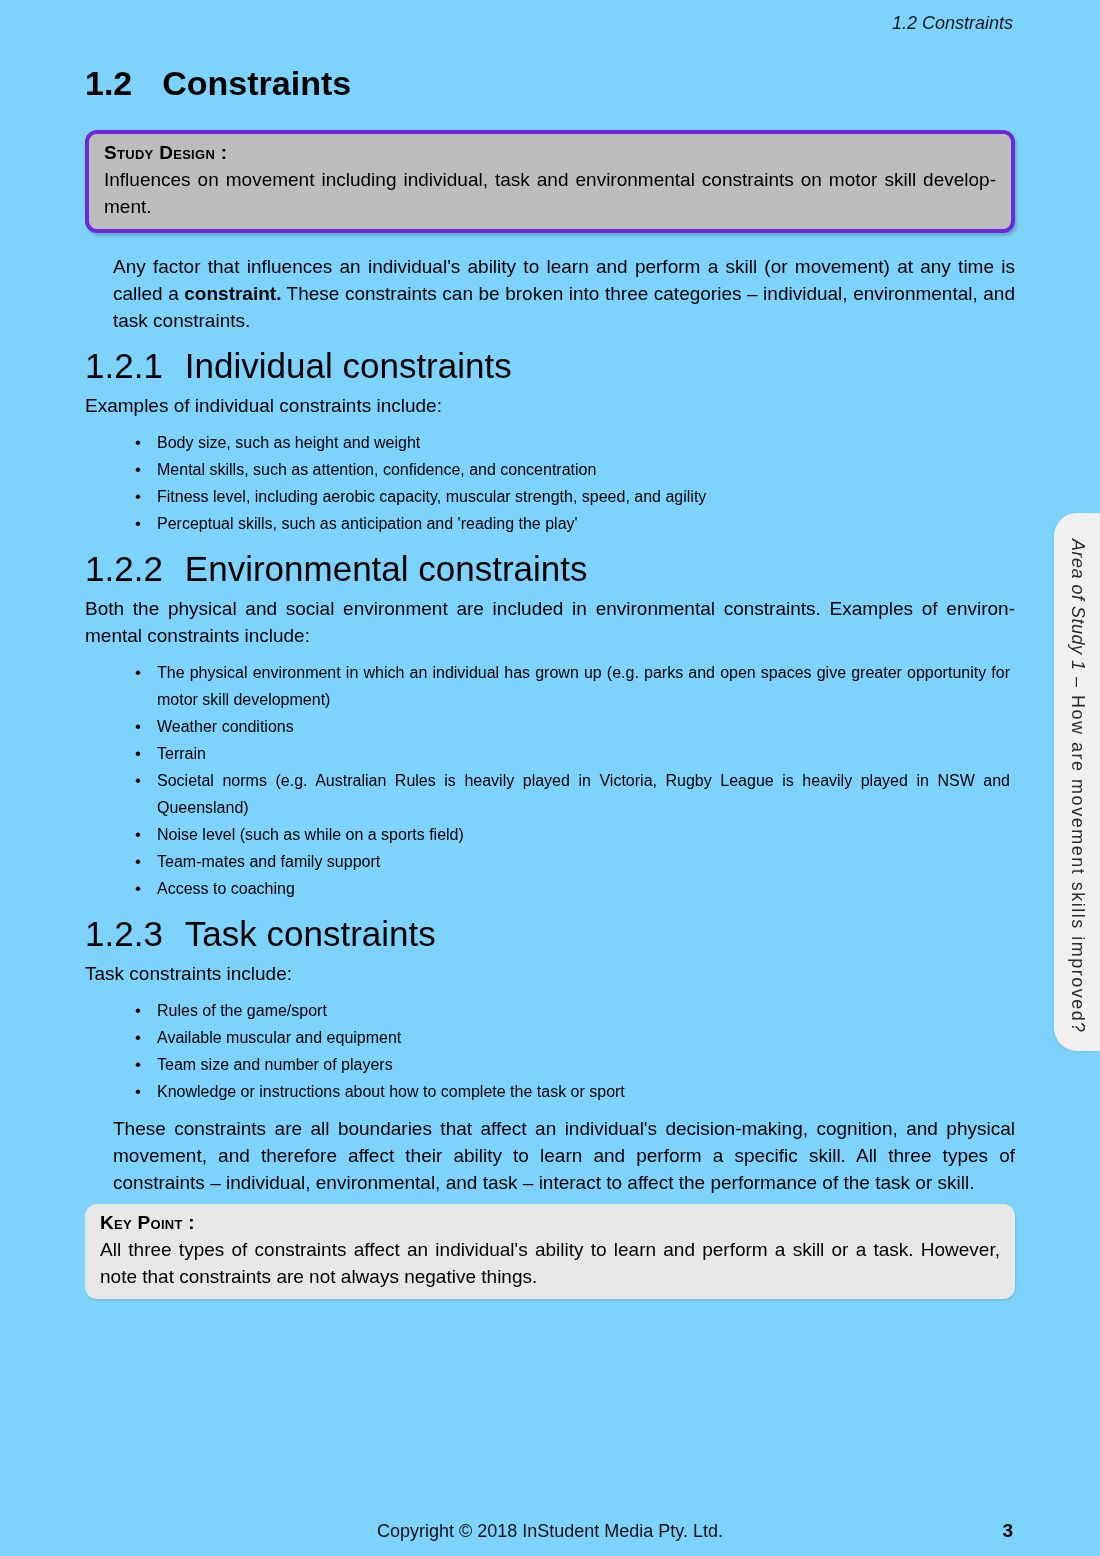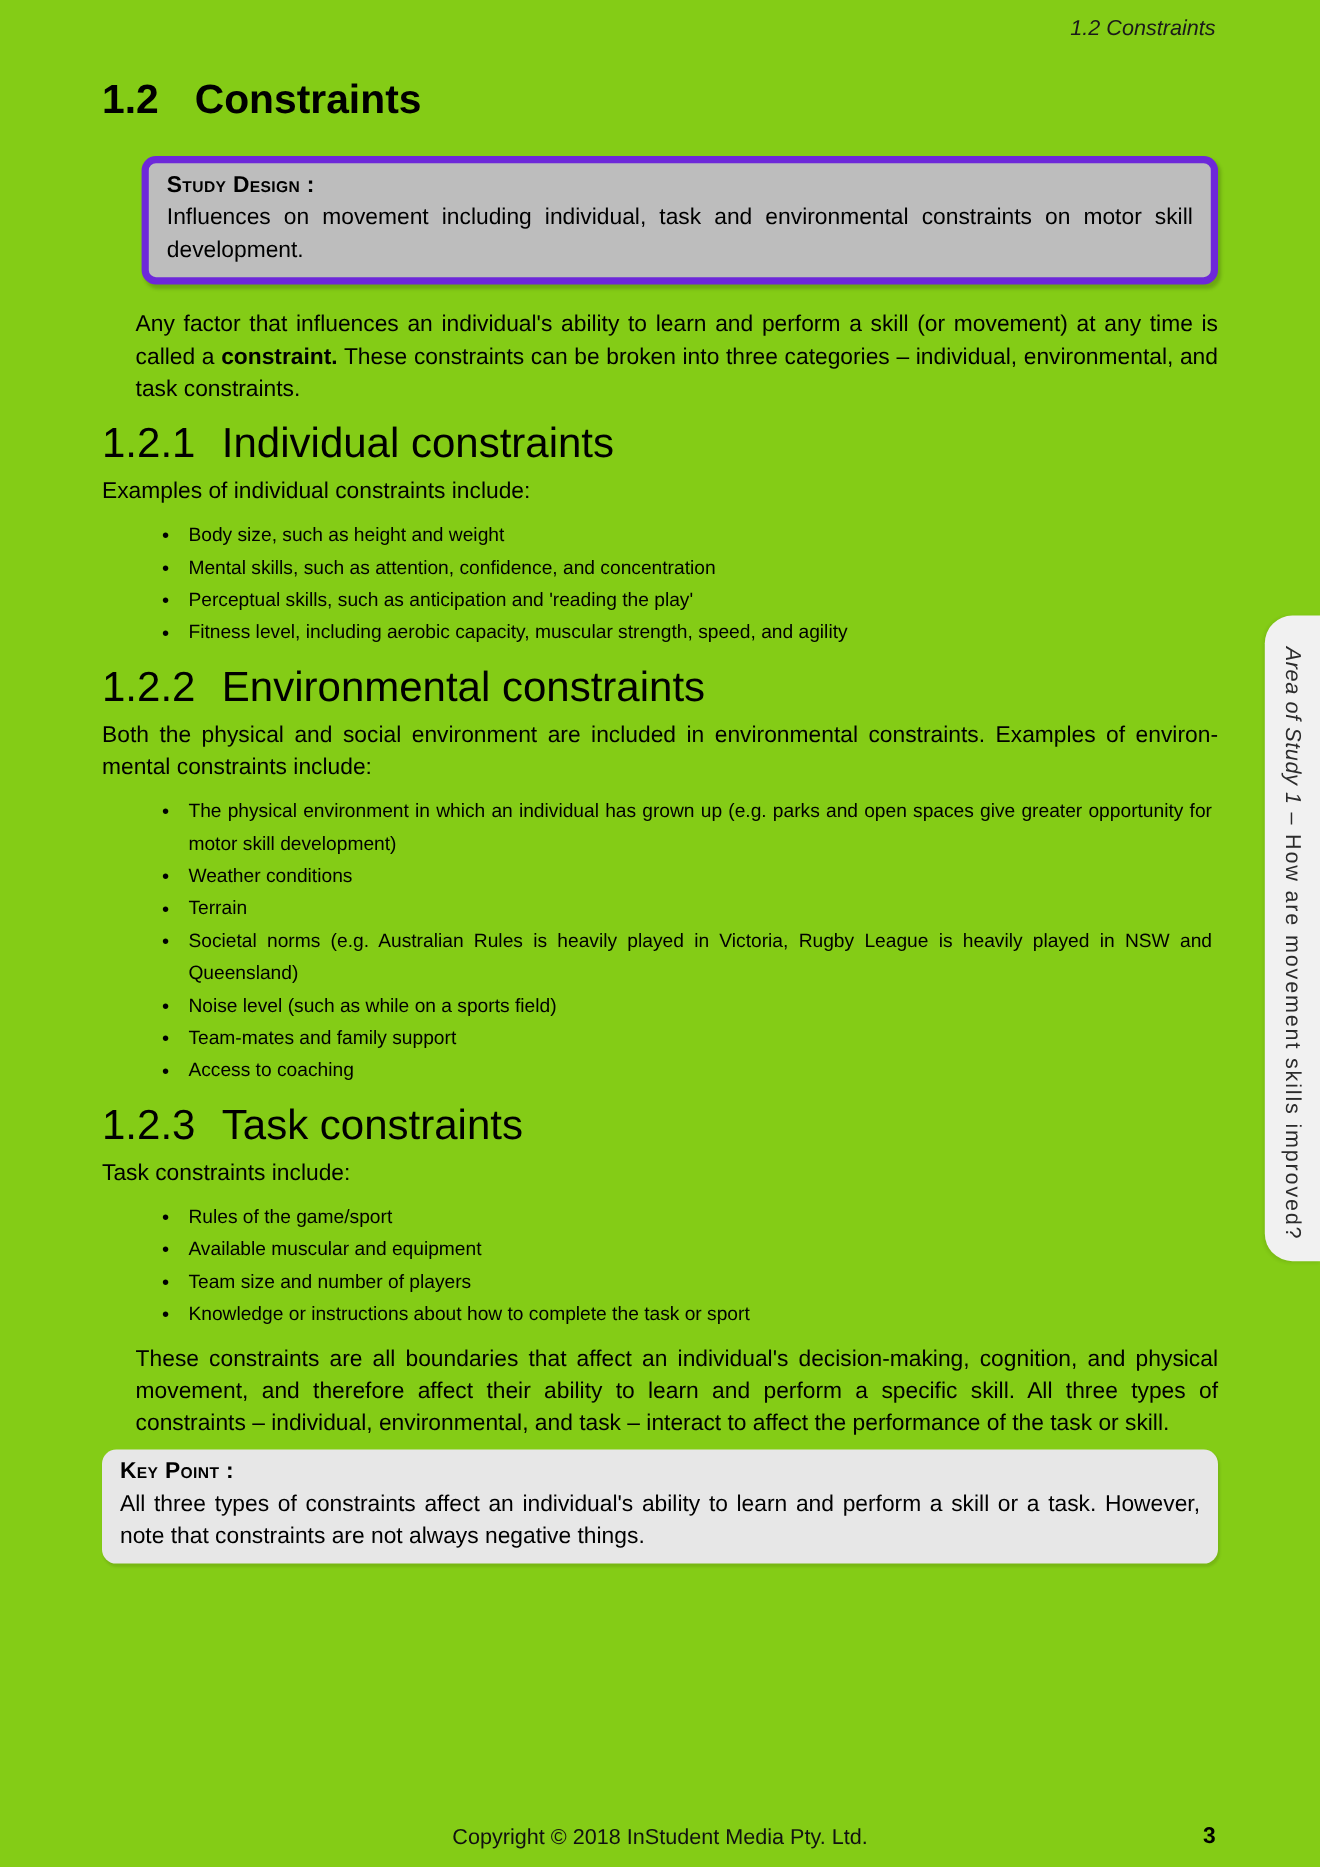--- a/index.html
+++ b/index.html
@@ -1,21 +1,21 @@
 <!DOCTYPE html>
 <html><head>
 <meta charset="utf-8">
 <style>
   * { margin: 0; padding: 0; box-sizing: border-box; }
   html, body { background: #ffffff; }
   .page {
     position: relative;
     width: 1100px;
     height: 1556px;
-    background: #84cc16;
+    background: #7dd3fc;
     font-family: "Liberation Sans", sans-serif;
     color: #000000;
     overflow: hidden;
   }
   .running-header {
     position: absolute;
     top: 13px;
     right: 87px;
     font-style: italic;
     font-size: 18px;
@@ -34,23 +34,22 @@
     font-weight: bold;
   }
   h1.page-title .sec-num { margin-right: 30px; }
   .callout {
     border-radius: 12px;
     padding: 6px 15px 9px 15px;
     margin-top: 26px;
   }
   .callout.study {
     background: #bdbdbd;
-    border: 6px solid #6d28d9;
+    border: 4px solid #6d28d9;
     box-shadow: 2px 3px 3px rgba(0,0,0,0.18);
-    margin-left: 33px;
   }
   .callout.key {
     background: #e7e7e7;
     border: none;
     margin-top: 8px;
     box-shadow: 1px 2px 2px rgba(0,0,0,0.10);
   }
   .callout-label {
     font-weight: bold;
     font-variant: small-caps;
@@ -163,22 +162,22 @@
 
     <p class="body"><span>Any factor that influences an individual's ability to learn and perform a skill (or movement) at any time is called a </span><b>constraint.</b><span> These constraints can be broken into three categories – individual, environmental, and task constraints.</span></p>
 
     <h2 class="section-heading">
       <span class="sec-num">1.2.1</span><span>Individual constraints</span>
     </h2>
     <p class="lead">Examples of individual constraints include:</p>
     <ul class="bullet-list">
       <li>Body size, such as height and weight</li>
       <li>Mental skills, such as attention, confidence, and concentration</li>
+      <li>Fitness level, including aerobic capacity, muscular strength, speed, and agility</li>
       <li>Perceptual skills, such as anticipation and 'reading the play'</li>
-      <li>Fitness level, including aerobic capacity, muscular strength, speed, and agility</li>
     </ul>
 
     <h2 class="section-heading">
       <span class="sec-num">1.2.2</span><span>Environmental constraints</span>
     </h2>
     <p class="lead" style="text-align: justify;">Both the physical and social environment are included in environmental constraints. Examples of environ­mental constraints include:</p>
     <ul class="bullet-list">
       <li>The physical environment in which an individual has grown up (e.g. parks and open spaces give greater opportunity for motor skill development)</li>
       <li>Weather conditions</li>
       <li>Terrain</li>

